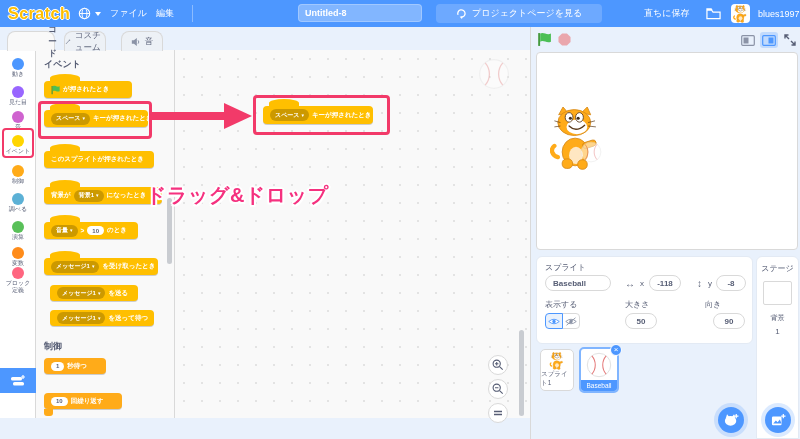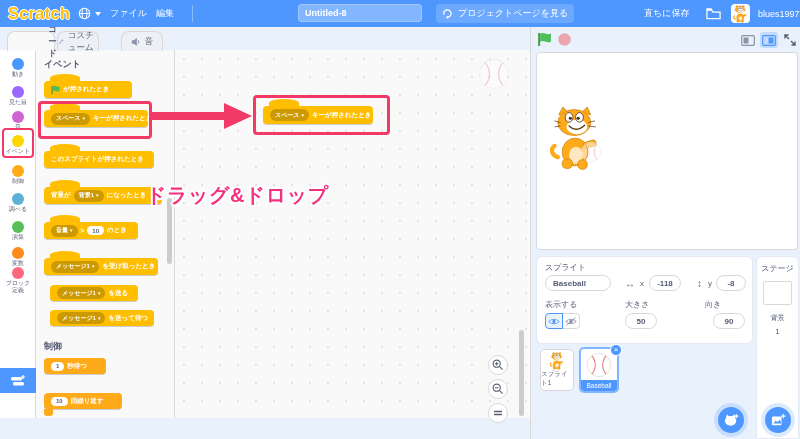--- a/index.html
+++ b/index.html
@@ -8,21 +8,21 @@
   .app { position:relative; width:800px; height:439px; overflow:hidden; }
 
   
   .topbar { position:absolute; left:0; top:0; width:800px; height:27px; background:#4D97FF; color:#fff; z-index:20; }
   .logo { position:absolute; left:8px; top:5px; font-size:16px; font-weight:900; color:#FFBF00; letter-spacing:.5px;
           text-shadow:-1px 0 #fff,1px 0 #fff,0 -1px #fff,0 1px #fff; }
   .menu-item { position:absolute; top:0; height:27px; display:flex; align-items:center; gap:4px; font-size:9px; color:#fff; padding:0 6px; cursor:default; }
   .hdiv { position:absolute; top:5px; width:1px; height:17px; background:rgba(255,255,255,.35); }
   .title-input { position:absolute; left:298px; top:4px; width:124px; height:18px; background:rgba(255,255,255,.3); border:1px solid rgba(255,255,255,.25);
                  border-radius:4px; color:#fff; font-size:9px; font-weight:700; padding:0 6px; font-family:inherit; }
-  .proj-btn { position:absolute; left:436px; top:4px; height:19px; background:rgba(255,255,255,.18); border-radius:4px; display:flex; align-items:center; gap:5px; padding:0 6px; font-size:9px; }
+  .proj-btn { position:absolute; left:436px; top:4px; height:19px; background:rgba(255,255,255,.18); border-radius:4px; display:flex; align-items:center; gap:5px; padding:0 20px; font-size:9px; }
   .avatar { position:absolute; left:731px; top:4px; width:19px; height:19px; background:#fff; border-radius:4px; display:flex; align-items:center; justify-content:center; overflow:hidden; }
   .caret-w { width:0; height:0; border-left:3px solid transparent; border-right:3px solid transparent; border-top:4px solid #fff; display:inline-block; }
 
   
   .tab { position:absolute; top:31px; height:20px; border:1px solid #D9D9D9; border-bottom:none; border-radius:8px 8px 0 0;
          display:flex; align-items:center; justify-content:center; gap:4px; font-size:8.5px; color:#575E75; background:#EDF1F6; z-index:3; }
   .tab.active { background:#F9F9F9; font-weight:700;padding-left:39px; }
 
   
   .catcol { position:absolute; left:0; top:50px; width:36px; height:368px; background:#fff; border-right:1px solid #D9D9D9; z-index:2; }
@@ -162,21 +162,21 @@
     </div>
   </div>
 
   <div class="tab active" style="left:7px;width:48px">
     <svg width="11" height="10" viewBox="0 0 14 12">
       <rect x="0.5" y="1" width="11" height="4" rx="1.2" fill="#4D97FF"></rect>
       <rect x="2.5" y="6.5" width="11" height="4" rx="1.2" fill="#82B9FF"></rect>
     </svg>
     <span>コード</span>
   </div>
-  <div class="tab" style="left:57px;width:42px">
+  <div class="tab" style="left:64px;width:42px">
     <svg width="10" height="10" viewBox="0 0 12 12">
       <path d="M2.5,9.5 L8.5,3" stroke="#8B93A6" stroke-width="1.8" stroke-linecap="round"></path>
       <circle cx="9.3" cy="2.4" r="1.6" fill="#8B93A6"></circle>
     </svg>
     <span>コスチューム</span>
   </div>
   <div class="tab" style="left:121px;width:42px">
     <svg width="10" height="10" viewBox="0 0 12 12">
       <polygon points="1,4 3.5,4 7,1.3 7,10.7 3.5,8 1,8" fill="#8B93A6"></polygon>
       <path d="M8.5,4 a3,3 0 0 1 0,4" fill="none" stroke="#8B93A6" stroke-width="1.2"></path>

